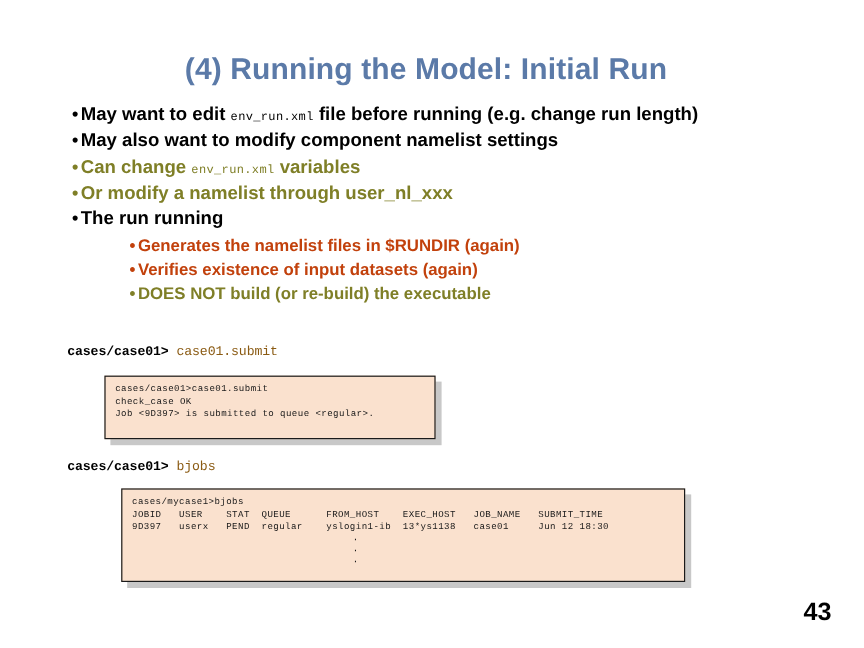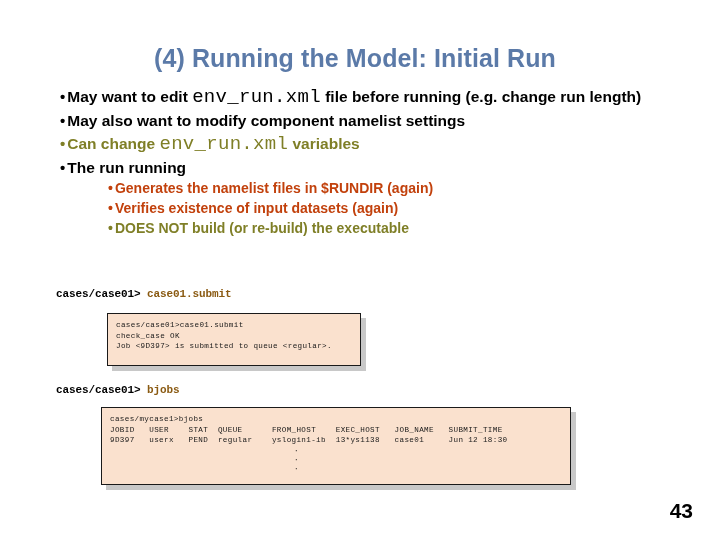--- a/index.html
+++ b/index.html
@@ -64,55 +64,55 @@
     margin-bottom: 6px;
   }
   .lvl2.olive { color: #7F7F27; }
   .bdot {
     display: inline-block;
     margin-right: 2px;
   }
   .mono {
     font-family: "Liberation Mono", "DejaVu Sans Mono", monospace;
     font-weight: normal;
-    font-size: 19px;
+    font-size: 10px;
     letter-spacing: 0.3px;
   }
 
   
   .prompt-line {
     position: absolute;
     font-family: "Liberation Mono", "DejaVu Sans Mono", monospace;
     font-size: 11px;
     font-weight: bold;
     color: #000000;
     white-space: nowrap;
     letter-spacing: -0.1px;
   }
   .prompt-cmd {
     color: #8A5A12;
-    font-weight: bold;
+    font-weight: normal;
     text-align: right;
   }
   .prompt1 { left: 56px; top: 288px; }
   .prompt2 { left: 56px; top: 384px; }
 
   
   .term-box {
     position: absolute;
     background: #FAE1CE;
     border: 1px solid #1a1a1a;
     box-shadow: 5px 5px 0 0 #C8C8C8;
     box-sizing: border-box;
     overflow: hidden;
   }
   .box1 {
-    left: 107px;
+    left: 87px;
     top: 313px;
-    width: 254px;
+    width: 276px;
     height: 53px;
     padding: 6px 0 0 8px;
   }
   .box2 {
     left: 101px;
     top: 407px;
     width: 470px;
     height: 78px;
     padding: 6px 4px 0 8px;
   }
@@ -150,20 +150,21 @@
 <body>
 
 <div class="slide">
 
   <div class="slide-title">(4) Running the Model: Initial Run</div>
 
   <div class="body-block" id="bullet-list">
       <div class="bullet-row lvl1"><span class="bdot">•</span><span>May want to edit </span><span class="mono">env_run.xml</span><span> file before running (e.g. change run length)</span></div>
       <div class="bullet-row lvl1"><span class="bdot">•</span><span>May also want to modify component namelist settings</span></div>
       <div class="bullet-row lvl1 olive"><span class="bdot">•</span><span>Can change </span><span class="mono">env_run.xml</span><span> variables</span></div>
+      <div class="bullet-row lvl1 olive"><span class="bdot">•</span><span>Or modify a namelist through user_nl_xxx</span></div>
       <div class="bullet-row lvl1"><span class="bdot">•</span><span>The run running</span></div>
       <div class="bullet-row lvl2"><span class="bdot">•</span><span>Generates the namelist files in $RUNDIR (again)</span></div>
       <div class="bullet-row lvl2"><span class="bdot">•</span><span>Verifies existence of input datasets (again)</span></div>
       <div class="bullet-row lvl2 olive"><span class="bdot">•</span><span>DOES NOT build (or re-build) the executable</span></div>
     </div>
 
   <div class="prompt-line prompt1">
     <span>cases/case01&gt;</span><span>&nbsp;</span><span class="prompt-cmd">case01.submit</span>
   </div>
 

